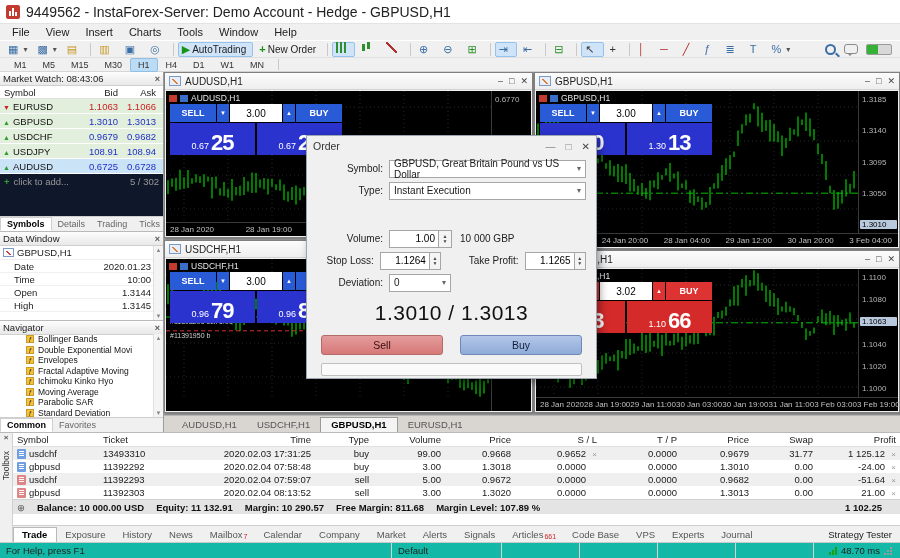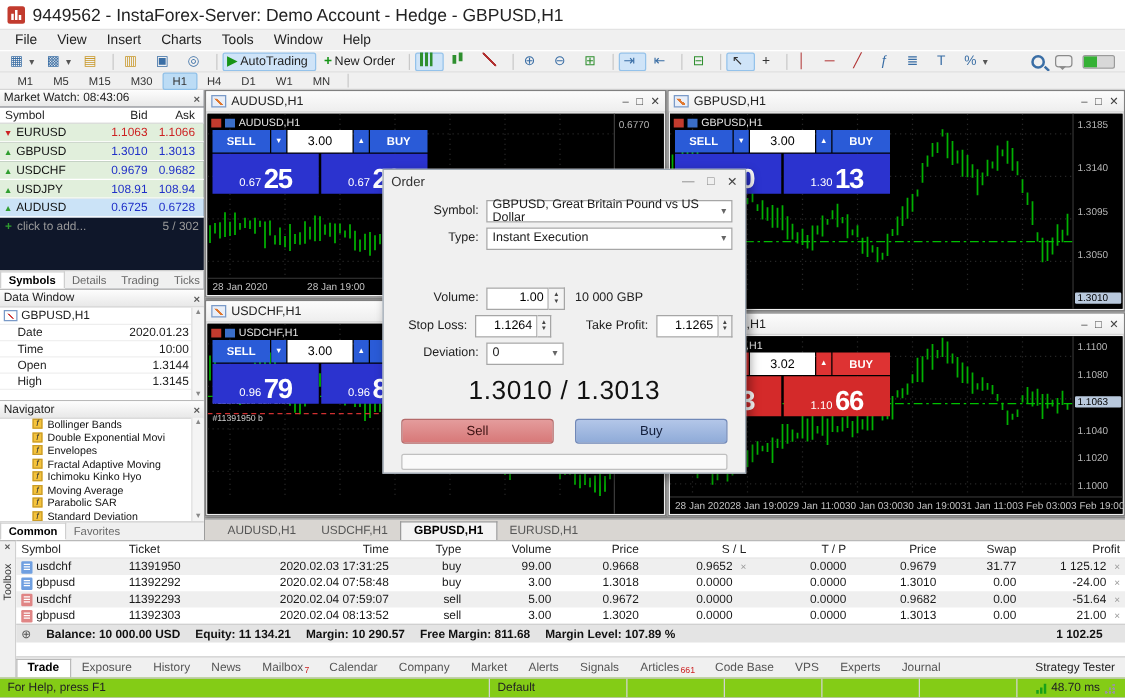--- a/index.html
+++ b/index.html
@@ -166,21 +166,21 @@
   .tsummary { height:15px; background:#e4e4e4; border-top:1px solid #d0d0d0; font-weight:bold; color:#111; padding-left:4px; gap:12px; }
   .tsummary .sumicon { color:#555; font-weight:normal; }
   .tsummary .total { margin-left:auto; padding-right:18px; }
 
   .bottomtabs { position:absolute; left:13px; top:525px; width:887px; height:17px; background:#f0f0f0; border-top:1px solid #cfcfcf; display:flex; align-items:flex-end; font-size:9.5px; color:#555; }
   .btab { padding:1px 8px 2px; display:flex; align-items:flex-end; }
   .btab[data-active="true"] { background:#fff; border:1px solid #b9b9b9; border-bottom:none; color:#000; font-weight:bold; }
   .badge { color:#cc2222; font-size:7px; padding-left:1px; }
   .stester { margin-left:auto; padding-right:8px; padding-bottom:2px; color:#222; font-weight:normal; }
 
-  .statusbar { position:absolute; left:0; top:542px; width:900px; height:16px; background:#84cc16; border-top:1px solid #c9c9c9; display:flex; align-items:center; font-size:9.5px; color:#222; }
+  .statusbar { position:absolute; left:0; top:542px; width:900px; height:16px; background:#14b8a6; border-top:1px solid #c9c9c9; display:flex; align-items:center; font-size:9.5px; color:#222; }
   .sseg { border-right:1px solid #d2d2d2; height:100%; display:flex; align-items:center; padding:0 6px; }
   .s-help { flex:1; }
   .s-default { width:110px; }
   .s-empty { width:78px; }
   .s-lat { width:86px; margin-left:auto; justify-content:flex-end; gap:4px; border-right:none; }
   .sig { display:flex; align-items:flex-end; gap:1px; height:8px; }
   .sig span { width:2px; background:#18a018; display:block; }
   .sig .b1{height:3px;} .sig .b2{height:5px;} .sig .b3{height:8px;}
   .grip { width:8px; height:8px; margin-right:2px; background:
     radial-gradient(circle at 1px 7px,#999 1px,transparent 1.2px),
@@ -892,20 +892,29 @@
         </div>
         <div class="yaxis" data-name="price-axis">
 
         <span class="ylab" data-name="price-axis-label">1.3185</span>
             <span class="ylab" data-name="price-axis-label">1.3140</span>
             <span class="ylab" data-name="price-axis-label">1.3095</span>
             <span class="ylab" data-name="price-axis-label">1.3050</span>
             <span class="ylab" data-name="price-axis-label" data-cur="true">1.3010</span>
           </div>
       </div>
+      <div class="xaxis" data-name="time-axis">
+
+      <span class="xlab" data-name="time-axis-label">23 Jan 12:00</span>
+          <span class="xlab" data-name="time-axis-label">24 Jan 20:00</span>
+          <span class="xlab" data-name="time-axis-label">28 Jan 04:00</span>
+          <span class="xlab" data-name="time-axis-label">29 Jan 12:00</span>
+          <span class="xlab" data-name="time-axis-label">30 Jan 20:00</span>
+          <span class="xlab" data-name="time-axis-label">3 Feb 04:00</span>
+        </div>
     </div>
   </div>
 
   <div class="win" style="left:164px;top:168px;width:369px;height:173px;" data-name="chart-window-usdchf">
     <div class="wtitle" data-name="chart-window-titlebar">
       <span class="wicon" data-name="chart-window-icon"></span>
       <span data-name="chart-window-title">USDCHF,H1</span>
       <span class="wbtns" data-name="window-controls">
         <span data-name="minimize-icon">–</span>
           <span data-name="maximize-icon">□</span>
@@ -1290,21 +1299,21 @@
     <span class="c-swap" data-name="column-header">Swap</span>
     <span class="c-profit" data-name="column-header">Profit</span>
   </div>
   <div data-name="trade-table-body">
 
       <div class="trow" data-name="table-row">
         <span class="c-sym">
           <i class="oicon" data-name="order-type-icon" data-type="buy"></i>
           <span data-name="position-symbol">usdchf</span>
         </span>
-        <span class="c-ticket" data-name="position-ticket">11391950</span>
+        <span class="c-ticket" data-name="position-ticket">13493310</span>
         <span class="c-time" data-name="position-time">2020.02.03 17:31:25</span>
         <span class="c-type" data-name="position-type">buy</span>
         <span class="c-vol" data-name="position-volume">99.00</span>
         <span class="c-price" data-name="position-open-price">0.9668</span>
         <span class="c-sl"><span data-name="position-sl">0.9652</span><i class="xbtn" data-name="remove-sl-icon">×</i></span>
         <span class="c-tp" data-name="position-tp">0.0000</span>
         <span class="c-price2" data-name="position-current-price">0.9679</span>
         <span class="c-swap" data-name="position-swap">31.77</span>
         <span class="c-profit"><span data-name="position-profit">1 125.12</span><i class="xbtn" data-name="close-position-icon">×</i></span>
       </div>
@@ -1356,21 +1365,21 @@
         <span class="c-sl"><span data-name="position-sl">0.0000</span><i class="xbtn" data-name="remove-sl-icon"></i></span>
         <span class="c-tp" data-name="position-tp">0.0000</span>
         <span class="c-price2" data-name="position-current-price">1.3013</span>
         <span class="c-swap" data-name="position-swap">0.00</span>
         <span class="c-profit"><span data-name="position-profit">21.00</span><i class="xbtn" data-name="close-position-icon">×</i></span>
       </div>
     </div>
   <div class="tsummary" data-name="account-summary-row">
     <span class="sumicon" data-name="expand-icon">⊕</span>
     <span data-name="balance">Balance: 10 000.00 USD</span>
-    <span data-name="equity">Equity: 11 134.21</span>
+    <span data-name="equity">Equity: 11 132.91</span>
     <span data-name="margin">Margin: 10 290.57</span>
     <span data-name="free-margin">Free Margin: 811.68</span>
     <span data-name="margin-level">Margin Level: 107.89 %</span>
     <span class="total" data-name="total-profit">1 102.25</span>
   </div>
 </div>
 
 <div class="bottomtabs" data-name="toolbox-tab-bar">
   <span style="display:flex;align-items:flex-end;" data-name="toolbox-tabs">
 

